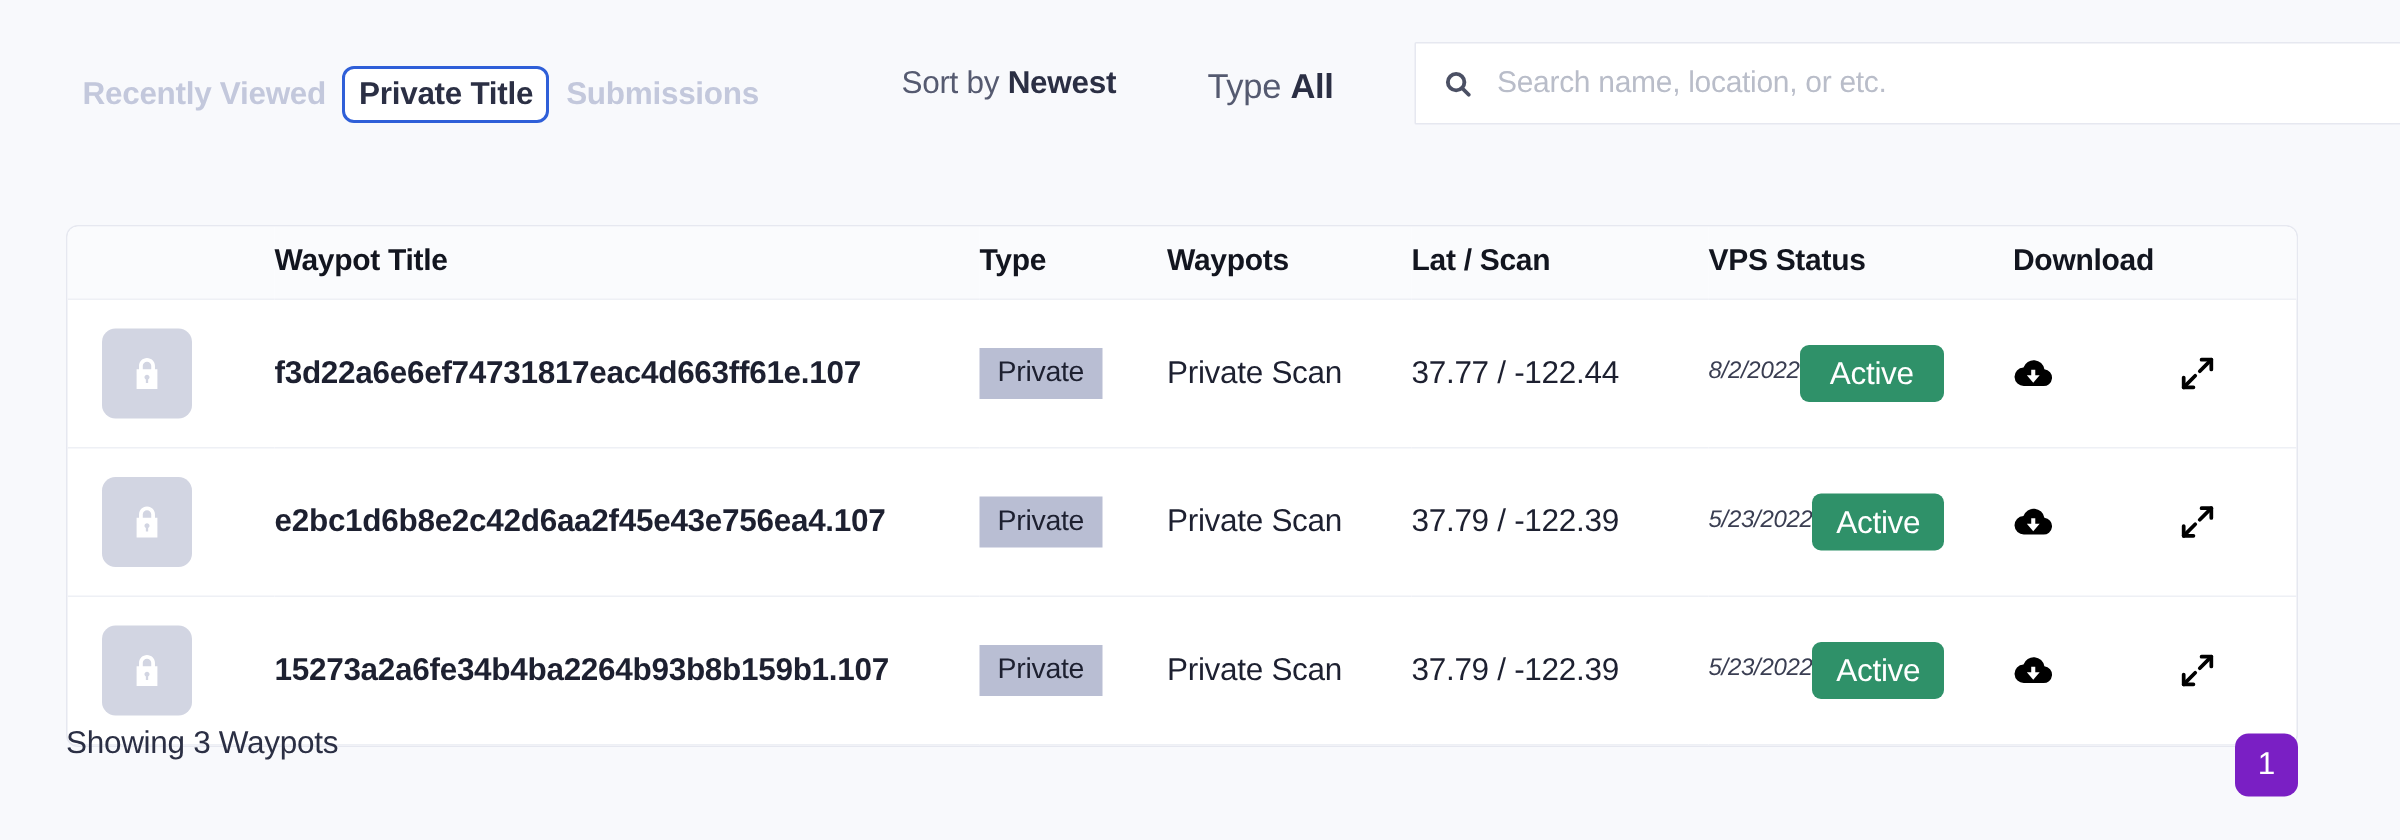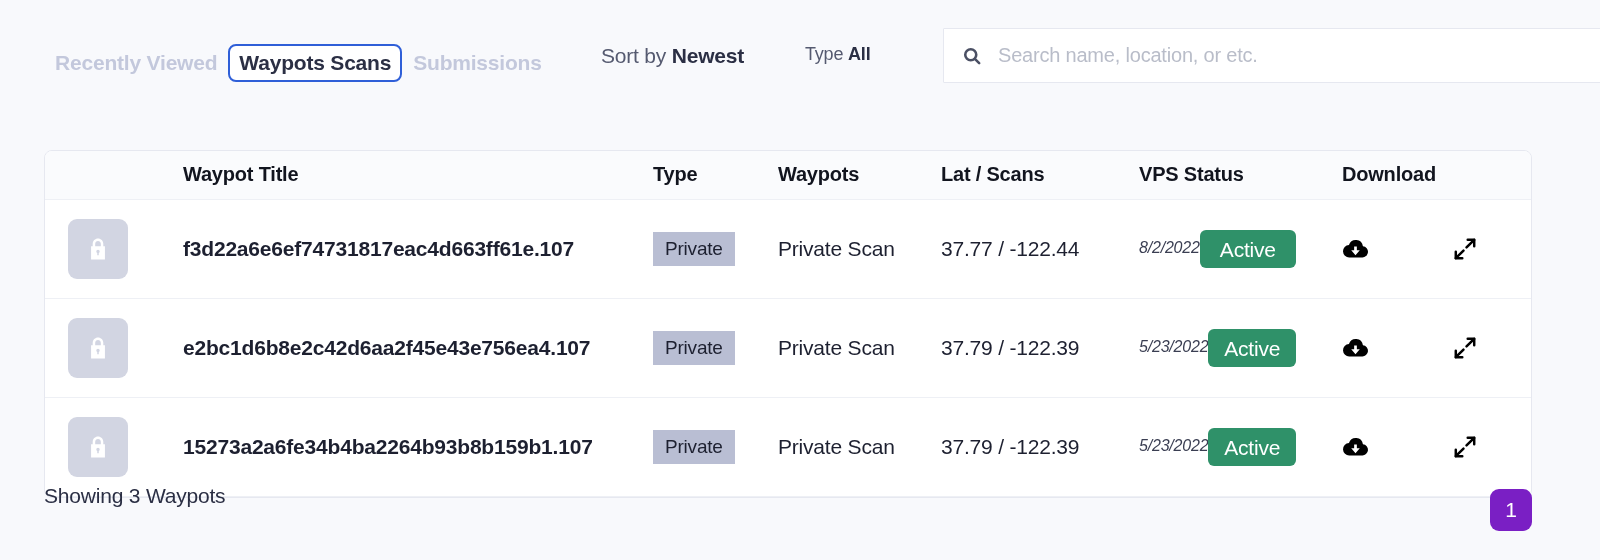--- a/index.html
+++ b/index.html
@@ -69,21 +69,21 @@
     cursor: pointer;
   }
   .sortby b, .typeall b {
     color: #2b2f44;
     font-weight: bold;
   }
   .typeall {
     position: absolute;
     left: 805px;
     top: 44px;
-    font-size: 18px;
+    font-size: 23px;
     letter-spacing: -0.2px;
     color: #555a70;
     white-space: nowrap;
     cursor: pointer;
     text-align: right;
   }
 
   .searchbox {
     position: absolute;
     left: 943px;
@@ -284,21 +284,21 @@
 </style>
 </head>
 <body>
 
 <div class="page">
 
   <div class="toolbar">
 
     <div class="tabs">
       <div class="tab">Recently Viewed</div>
-      <div class="tab active">Waypots Scans</div>
+      <div class="tab active">Private Title</div>
       <div class="tab">Submissions</div>
     </div>
 
     <div class="sortby"><span>Sort by</span>
       <b>Newest</b></div>
 
     <div class="typeall"><span>Type</span>
       <b>All</b></div>
 
     <div class="searchbox">
@@ -321,21 +321,21 @@
           <col class="col-vps">
         <col class="col-dl">
           <col class="col-exp">
       </colgroup>
       <thead>
         <tr>
           <th></th>
           <th>Waypot Title</th>
           <th>Type</th>
           <th>Waypots</th>
-          <th>Lat / Scans</th>
+          <th>Lat / Scan</th>
           <th>VPS Status</th>
           <th>Download</th>
           <th></th>
         </tr>
       </thead>
       <tbody>
 
         <tr>
           <td>
             <div class="thumb">

